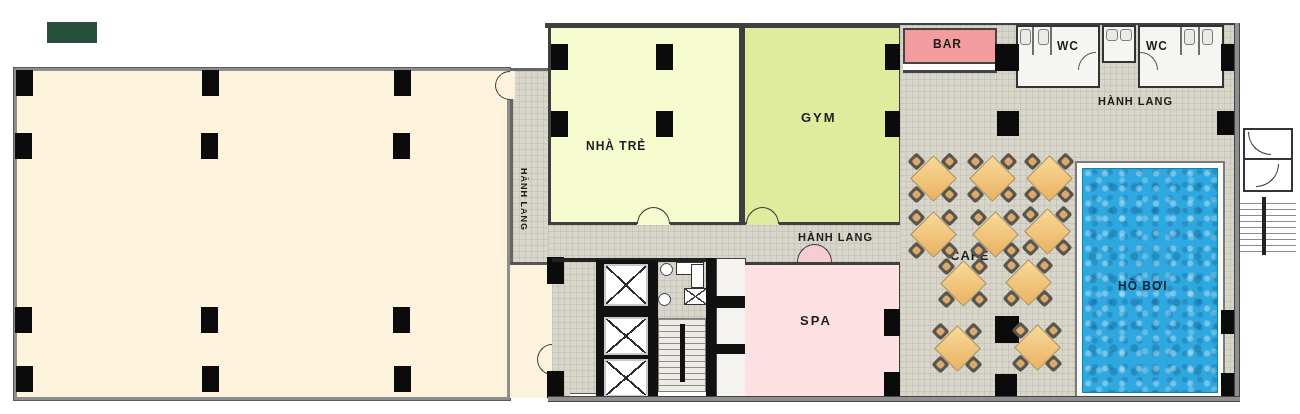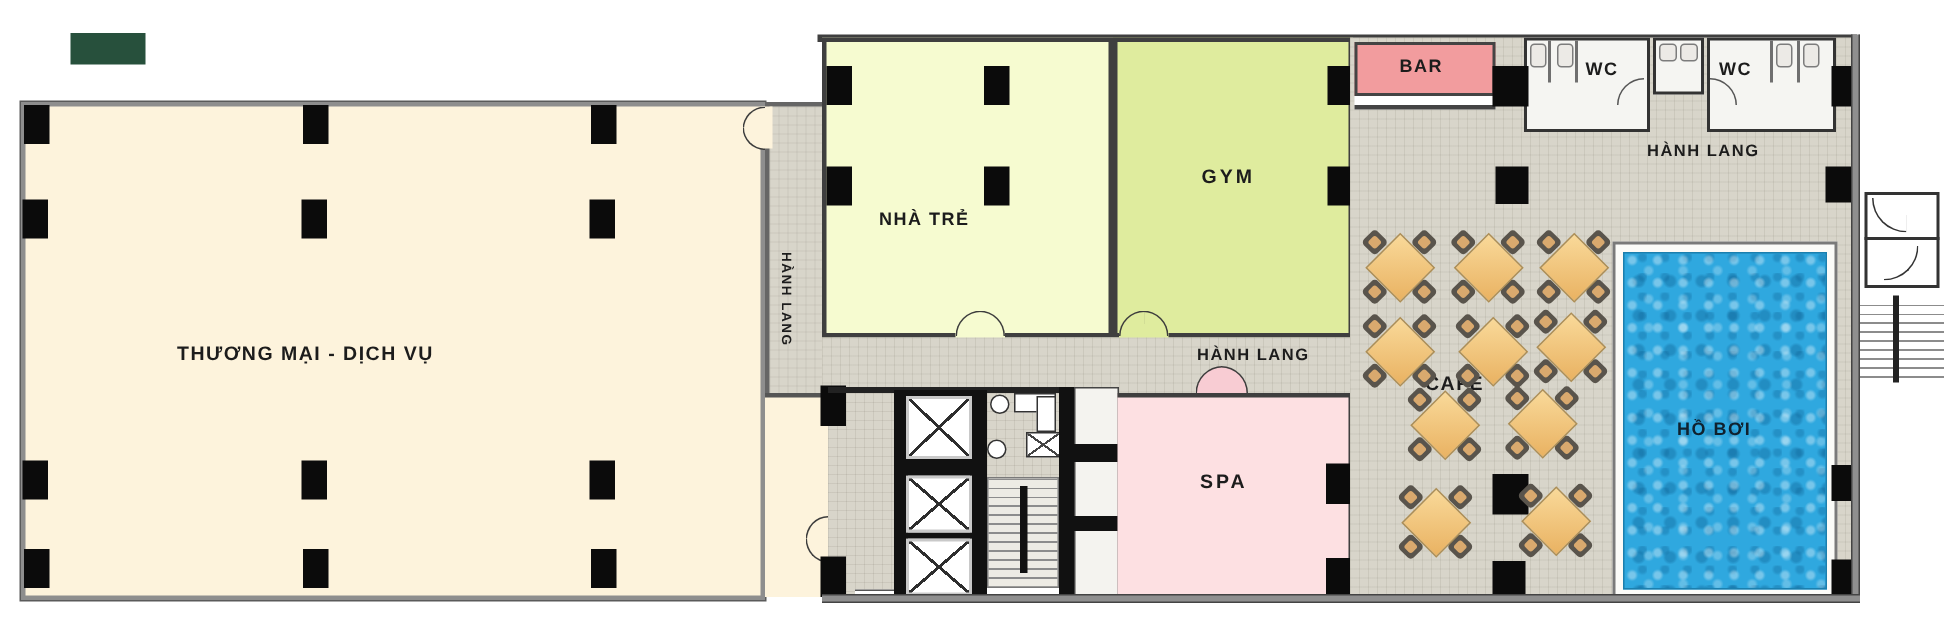--- a/index.html
+++ b/index.html
@@ -52,21 +52,20 @@
   .vtext{writing-mode:vertical-rl;font-size:9px;letter-spacing:1px;}
 </style>
 </head>
 <body>
 
 <div id="canvas">
 
   <div id="title-swatch"></div>
 
   <div class="abs" style="left:14px;top:68px;width:496px;height:332px;background:#fdf3dc;border:3px solid #8e8e8e;outline:1px solid #5a5a5a;"></div>
-  <div class="lbl" style="left:118px;top:229px;font-size:13px;font-weight:600;">THƯƠNG MẠI - DỊCH VỤ</div>
 
   <div class="col" style="left:16px;top:70px;"></div>
   <div class="col" style="left:202px;top:70px;"></div>
   <div class="col" style="left:394px;top:70px;"></div>
   <div class="col" style="left:15px;top:133px;"></div>
   <div class="col" style="left:201px;top:133px;"></div>
   <div class="col" style="left:393px;top:133px;"></div>
   <div class="col" style="left:15px;top:307px;"></div>
   <div class="col" style="left:201px;top:307px;"></div>
   <div class="col" style="left:393px;top:307px;"></div>

